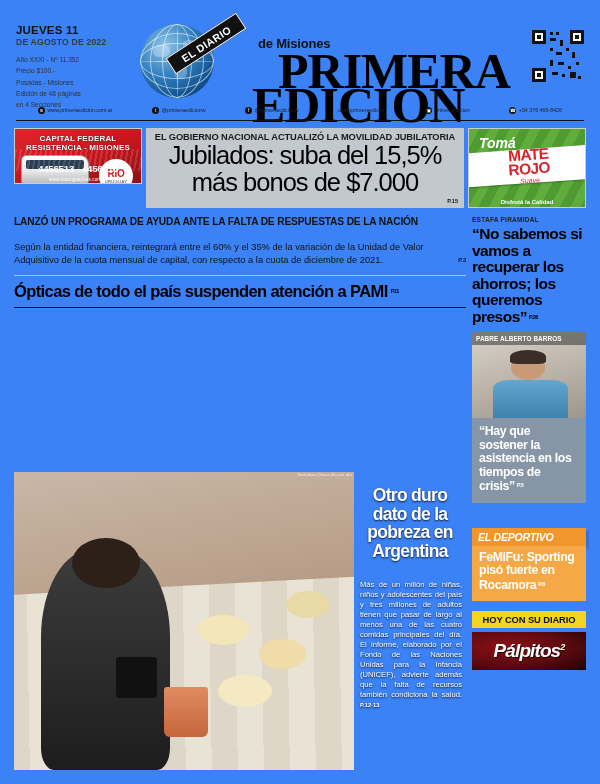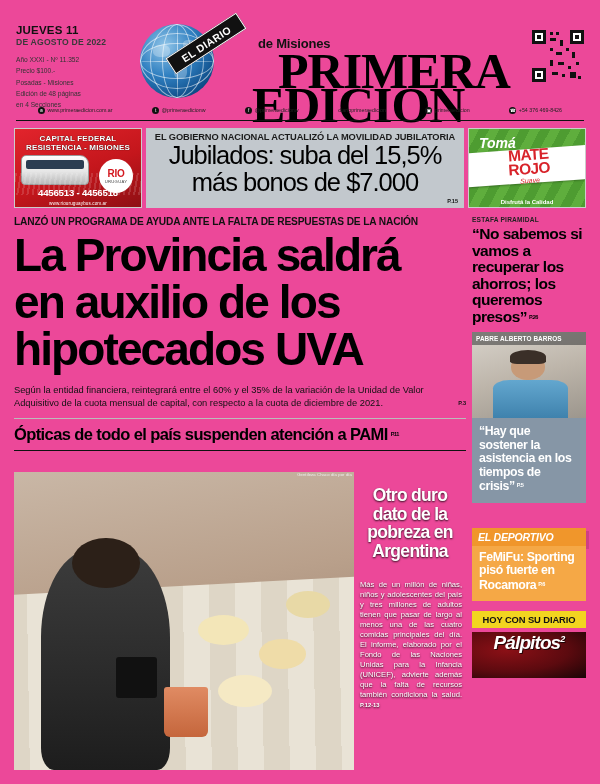--- a/index.html
+++ b/index.html
@@ -1,20 +1,20 @@
 <!DOCTYPE html>
 <html><head>
 <meta charset="utf-8">
 <style>
   * { box-sizing: border-box; margin:0; padding:0; }
   body {
     width:600px; height:784px; background:#ffffff;
     font-family:"Liberation Sans", sans-serif; overflow:hidden;
   }
-  .page { position:relative; width:600px; height:784px; background:#ec4899; }
+  .page { position:relative; width:600px; height:784px; background:#3b82f6; }
 
   
   .masthead { position:relative; height:120px; padding:0; }
   .mh-left { position:absolute; left:16px; top:24px; width:120px; }
   .mh-day { font-size:11.5px; font-weight:bold; letter-spacing:.2px; color:#111; }
   .mh-date { font-size:8.6px; font-weight:bold; color:#3a3a3a; letter-spacing:.2px; margin-top:1px;}
   .mh-meta { margin-top:7px; font-size:6.6px; color:#333; line-height:1.72; }
   .mh-logo { position:absolute; left:140px; top:18px; width:350px; height:92px; }
   .globe {
     position:absolute; left:0; top:6px; width:74px; height:74px; border-radius:50%;
@@ -54,21 +54,21 @@
   .soc { display:flex; align-items:center; gap:2.5px; white-space:nowrap; }
   .soc .ic {
     width:7px; height:7px; border-radius:50%; background:#111; color:#fff;
     font-size:4.6px; display:flex; align-items:center; justify-content:center; flex:0 0 auto;
   }
   .divider { position:absolute; left:16px; right:16px; top:120px; height:1.4px; background:#111; }
 
   
   .topstrip { position:absolute; left:14px; top:128px; width:572px; height:80px; display:flex; gap:4px; }
   .ad-rio {
-    width:128px; height:80px; position:relative; overflow:hidden;
+    width:128px; height:56px; position:relative; overflow:hidden;
     background:linear-gradient(160deg,#e2242c 0%, #c4161c 55%, #8e0f14 100%);
     border:1px solid #ccc;
   }
   .ad-rio .rtop { position:absolute; top:5px; left:0; right:0; text-align:center; }
   .ad-rio .rl1, .ad-rio .rl2 {
     color:#fff; font-weight:bold; font-size:8px; letter-spacing:.2px;
     text-shadow:0 0 1px #000; line-height:1.15;
   }
   .ad-rio .bus {
     position:absolute; left:6px; top:26px; width:68px; height:30px; border-radius:5px 9px 4px 4px;
@@ -225,23 +225,23 @@
   .sb-orange-body {
     background:#f5a846; color:#fff; padding:5px 7px 9px 7px;
     font-size:12.3px; line-height:13.5px; font-weight:bold; letter-spacing:-.35px;
   }
   .sb-orange-body .pref { font-size:5.6px; vertical-align:3px; margin-left:2px; }
   .sb-yellow-bar {
     background:#f2d520; color:#111; font-style:normal; text-align:center; margin-top:10px;
     font-size:9.4px; letter-spacing:-.1px;
   }
   .sb-palpitos {
-    margin-top:4px; width:114px; height:46px; position:relative; overflow:hidden;
+    margin-top:4px; width:114px; height:38px; position:relative; overflow:hidden;
     background:radial-gradient(ellipse at 30% 40%, #8b1016 0%, #5c0a0f 55%, #1a0406 100%);
-    display:flex; align-items:flex-start; justify-content:center;
+    display:flex; align-items:center; justify-content:center;
   }
   .sb-palpitos span {
     color:#fff; font-size:19px; font-weight:bold; font-style:italic; letter-spacing:-.9px;
     text-shadow:1px 1px 0 rgba(0,0,0,.7);
   }
   .sb-palpitos sup { font-size:9px; }
   .sb-rioarriba {
     margin-top:4px; width:114px; height:46px; position:relative; overflow:hidden;
     background:linear-gradient(160deg,#c0171f 0%, #8c1016 60%, #4e080c 100%);
     display:flex; flex-direction:column; align-items:center; justify-content:center;
@@ -376,25 +376,20 @@
         <b>MATE</b>
         <b>ROJO</b>
         <i>Suave</i>
       </div>
       <div class="slogan">Disfrutá la Calidad</div>
     </div>
   </div>
 
   <div class="main">
     <div class="kicker">LANZÓ UN PROGRAMA DE AYUDA ANTE LA FALTA DE RESPUESTAS DE LA NACIÓN</div>
-    <div class="bighead">
-      <div>La Provincia saldrá</div>
-      <div>en auxilio de los</div>
-      <div>hipotecados UVA</div>
-    </div>
     <div class="lede">
       <span>Según la entidad financiera, reintegrará entre el 60% y el 35% de la variación de la Unidad de Valor Adquisitivo de la cuota mensual de capital, con respecto a la cuota de diciembre de 2021.</span>
       <span class="pref">P.3</span>
     </div>
     <div class="rule"></div>
     <div class="secondhead">
       <span>Ópticas de todo el país suspenden atención a PAMI</span><span class="pref">P.11</span>
     </div>
     <div class="rule2"></div>
   </div>

